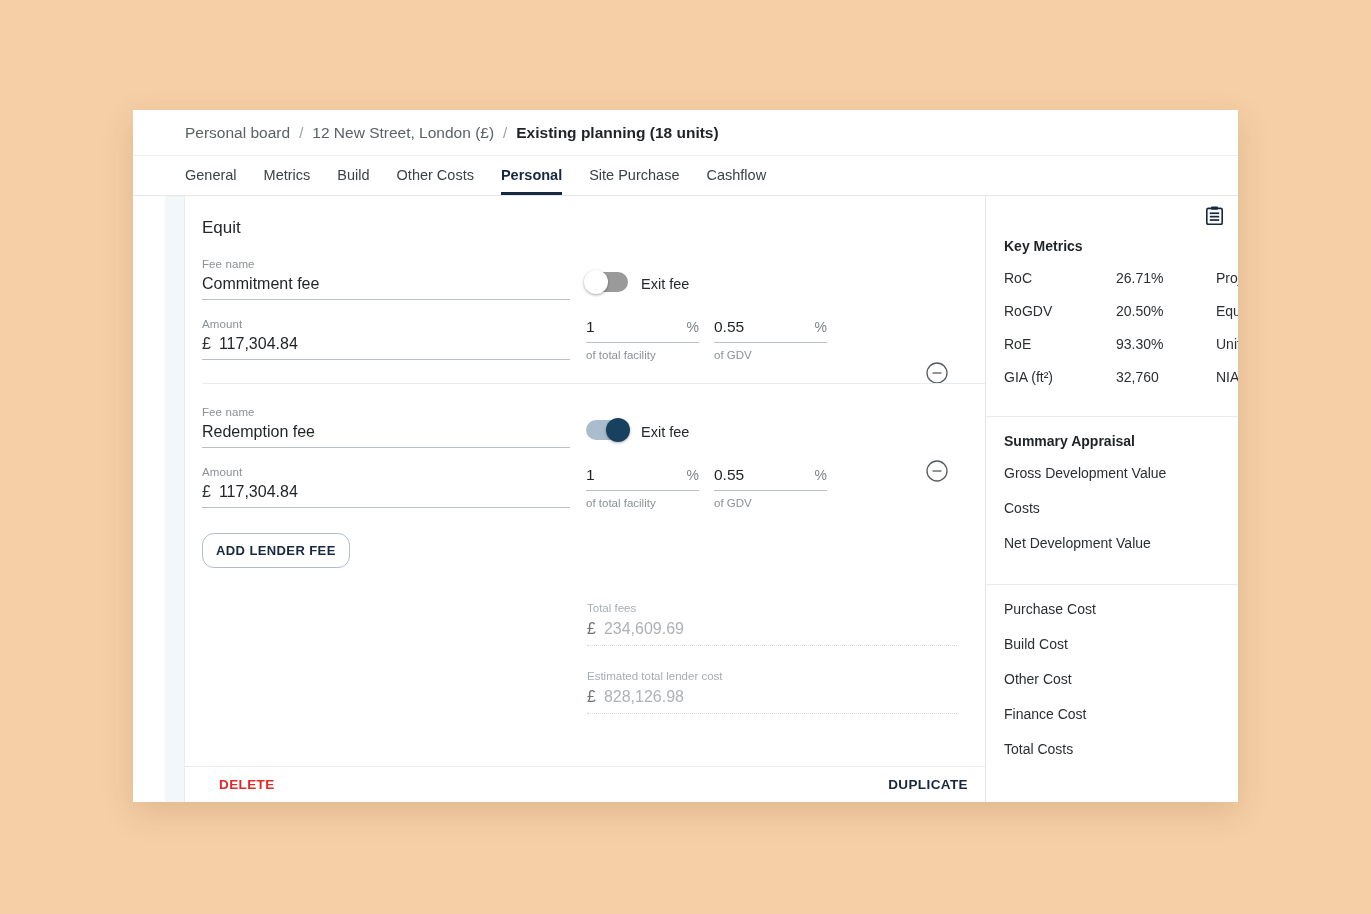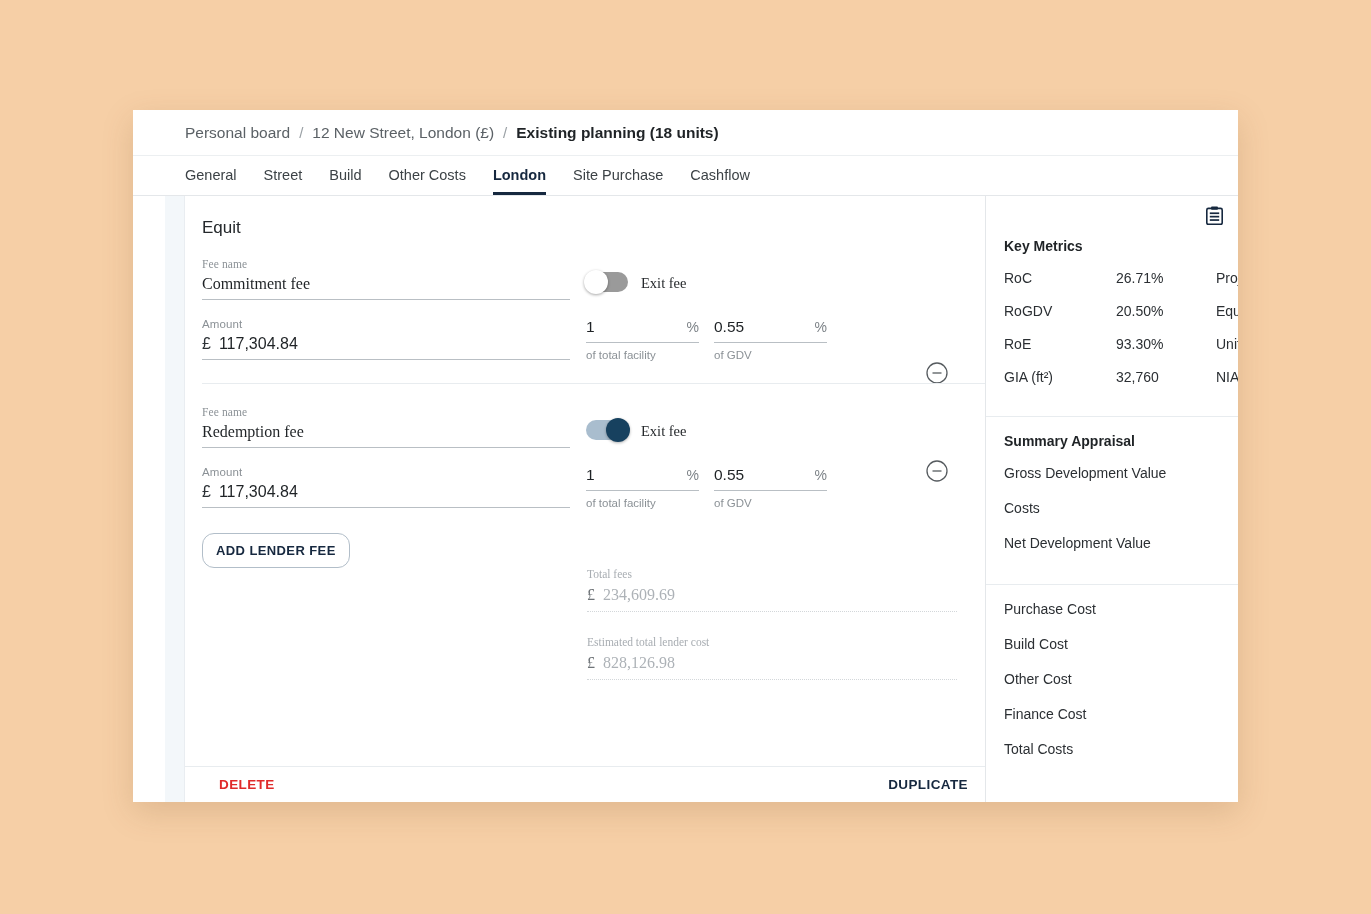--- a/index.html
+++ b/index.html
@@ -143,21 +143,20 @@
     min-height: 24px;
   }
   .line-input .cur {
     color: #2c3135;
     margin-right: 8px;
   }
 
   .fee-top {
     display: flex;
     align-items: flex-start;
-    font-family: Liberation Serif, serif;
   }
 
   
   .toggle-wrap {
     display: flex;
     align-items: flex-end;
     margin-left: 16px;
     padding-top: 14px;
     cursor: pointer;
   }
@@ -248,23 +247,23 @@
     font-weight: bold;
     color: #16283f;
     letter-spacing: 0.4px;
     cursor: pointer;
     background: #fff;
     margin-top: 2px;
   }
 
   
   .totals {
+    margin-top: 34px;
     margin-left: 385px;
     width: 370px;
-    font-family: Liberation Serif, serif;
   }
   .total-block { margin-bottom: 24px; }
   .total-label {
     font-size: 11.5px;
     color: #a8adb2;
     margin-bottom: 6px;
   }
   .total-value {
     font-size: 16px;
     color: #adb2b7;
@@ -355,24 +354,24 @@
   <div class="breadcrumb-bar">
     <span class="crumb">Personal board</span>
     <span class="crumb-sep">/</span>
     <span class="crumb">12 New Street, London (£)</span>
     <span class="crumb-sep">/</span>
     <span class="crumb current">Existing planning (18 units)</span>
   </div>
 
   <div class="tab-bar">
     <div class="tab">General</div>
-    <div class="tab">Street</div>
+    <div class="tab">Metrics</div>
     <div class="tab">Build</div>
     <div class="tab">Other Costs</div>
-    <div class="tab active">London</div>
+    <div class="tab active">Personal</div>
     <div class="tab">Site Purchase</div>
     <div class="tab">Cashflow</div>
   </div>
 
   <div class="app-body">
 
     <div class="left-edge"></div>
     <div class="gutter"></div>
 
     <div class="main-pane">

